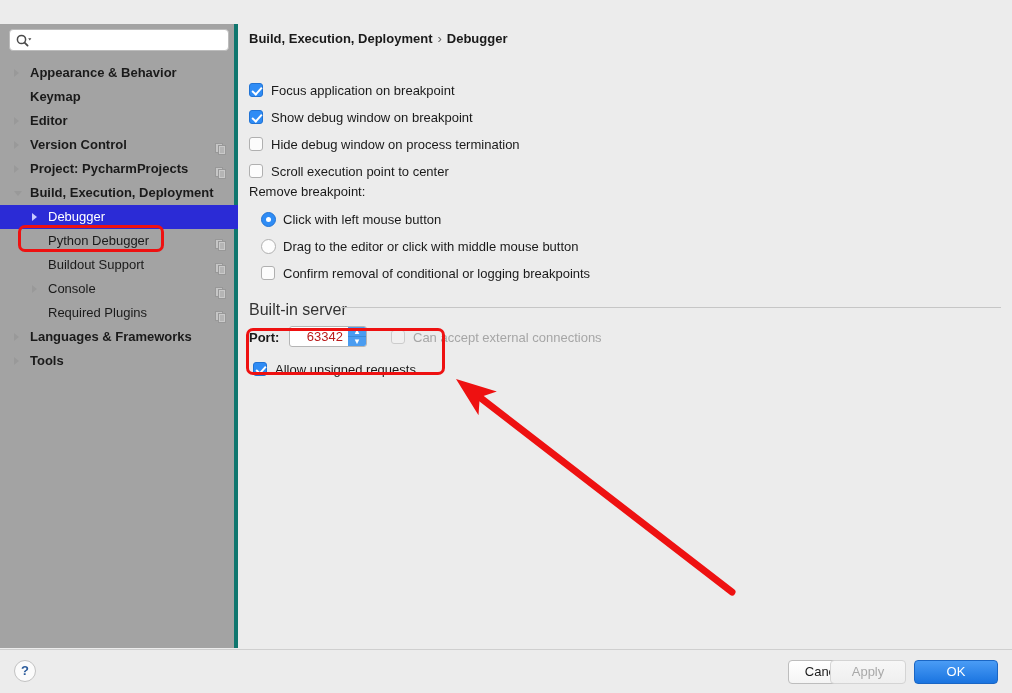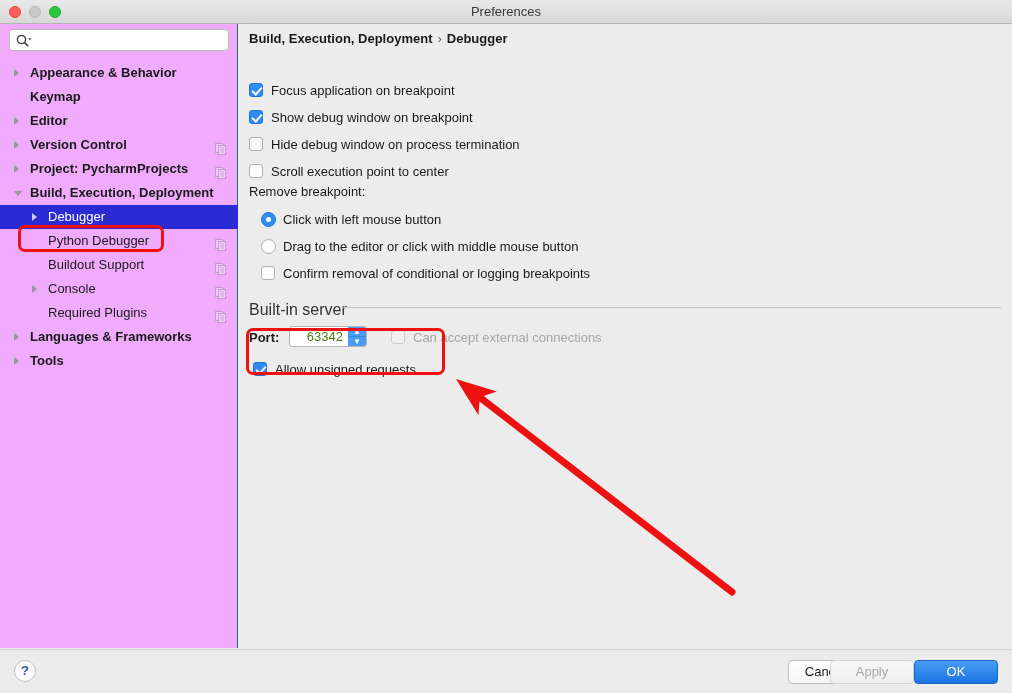--- a/index.html
+++ b/index.html
@@ -28,22 +28,22 @@
   .light.max    { background: #28c940; border: 1px solid #1dad2b; }
   .titlebar-title {
     position: absolute; left: 0; top: 0; width: 1012px; height: 24px;
     line-height: 24px; text-align: center;
     font-size: 13px; color: #3a3a3a;
   }
 
   
   .sidebar {
     position: absolute; left: 0; top: 24px; width: 238px; height: 624px;
-    background: #f0abfc;
-    border-right: 1px solid #0f766e;
+    background: #a3a3a3;
+    border-right: 4px solid #0f766e;
   }
   .search-wrap { position: absolute; left: 9px; top: 5px; width: 220px; height: 22px; }
   .search-field {
     width: 220px; height: 22px;
     background: #ffffff;
     border: 1px solid #bcbcbc;
     border-radius: 4px;
     position: relative;
   }
   .search-icon {
@@ -139,21 +139,21 @@
 
   .port-label { position: absolute; font-size: 13px; font-weight: bold; color: #1a1a1a; }
   .spinner {
     position: absolute; width: 78px; height: 21px;
     border: 1px solid #b5b5b5; border-radius: 3px; background: #ffffff;
     overflow: hidden;
   }
   .spinner-value {
     position: absolute; left: 0; top: 0; width: 58px; height: 19px;
     line-height: 19px; text-align: right; padding-right: 5px;
-    font-size: 13px; color: #4d7c0f;
+    font-size: 13px; color: #b91c1c;
     border: none; outline: none; background: transparent;
     font-family: "Liberation Sans", sans-serif;
   }
   .spin-btns {
     position: absolute; right: 0; top: 0; width: 18px; height: 19px;
     background: #4a9cf0; display: flex; flex-direction: column;
   }
   .spin-btn {
     flex: 1; position: relative; color: #fff; font-size: 9px;
     line-height: 9px; text-align: center;
@@ -174,47 +174,39 @@
   }
   .btn {
     position: absolute; top: 10px; height: 24px;
     border-radius: 4px; font-size: 13px;
     line-height: 22px; text-align: center;
     border: 1px solid #bdbdbd;
     background: linear-gradient(to bottom, #ffffff 0%, #f4f4f4 100%);
     color: #1a1a1a;
   }
   .btn.cancel { left: 748px; width: 74px; margin-left: 40px; }
-  .btn.apply  { left: 830px; width: 84px; color: #a9a9a9;
+  .btn.apply  { left: 830px; width: 76px; color: #a9a9a9;
                 background: linear-gradient(to bottom, #f7f7f7 0%, #efefef 100%);
                 border-color: #d4d4d4; }
   .btn.ok     { left: 914px; width: 84px; color: #ffffff;
                 background: linear-gradient(to bottom, #4a9cf5 0%, #1a74e0 100%);
                 border-color: #1a66c4; font-weight: normal; }
 
   
   .anno-box {
     position: absolute; border: 3px solid #ee1111; border-radius: 7px;
     pointer-events: none;
   }
   .anno-arrow { position: absolute; left: 0; top: 0; width: 1012px; height: 693px; pointer-events: none; }
 </style>
 </head>
 <body>
 
 <div id="app">
 
-  <div class="titlebar">
-    <div class="traffic">
-      <span class="light close"></span>
-      <span class="light min"></span>
-      <span class="light max"></span>
-    </div>
-    <div class="titlebar-title">Preferences</div>
-  </div>
 
   <div class="sidebar">
     <div class="search-wrap">
       <div class="search-field">
         <span class="search-icon">
           <svg width="16" height="14" viewBox="0 0 16 14">
             <circle cx="5.5" cy="5.5" r="4.1" fill="none" stroke="#4a4a4a" stroke-width="1.5"></circle>
             <line x1="8.6" y1="8.6" x2="11.6" y2="11.6" stroke="#4a4a4a" stroke-width="1.8" stroke-linecap="round"></line>
             <polygon points="12.2,4.2 15.4,4.2 13.8,6.4" fill="#4a4a4a"></polygon>
           </svg>

